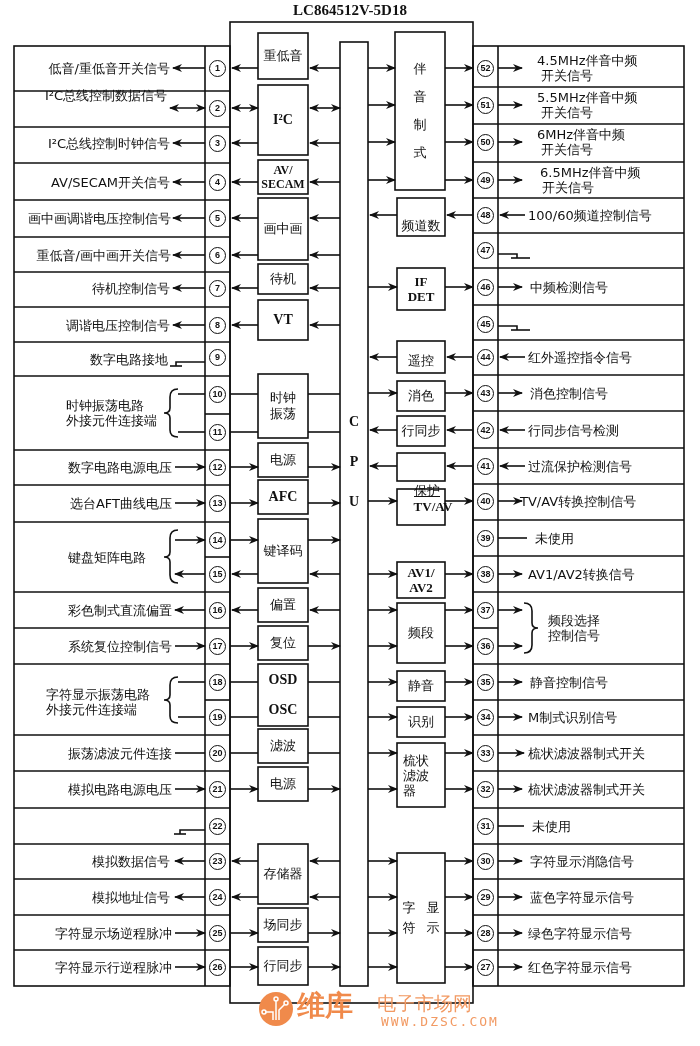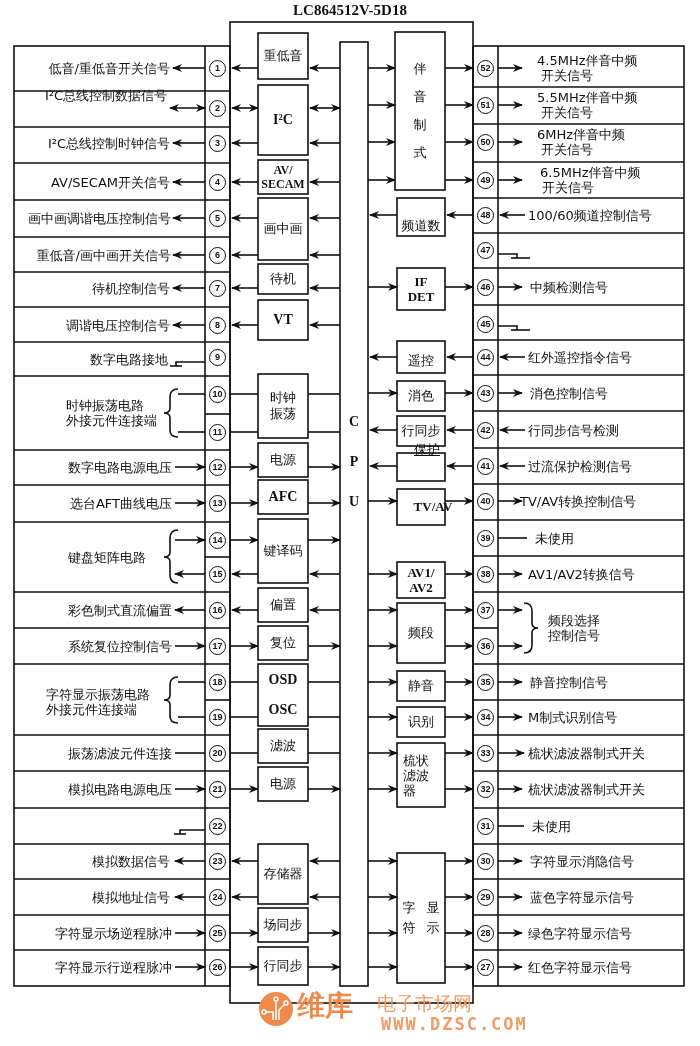--- a/index.html
+++ b/index.html
@@ -11,21 +11,21 @@
   .lbl.two{white-space:normal;}
   .pin{position:absolute;width:25px;text-align:center;font-size:13px;line-height:14px;font-family:"DejaVu Sans",sans-serif;}
   .pin span{display:inline-block;width:15px;height:15px;border:1px solid #111;border-radius:50%;font-size:9px;line-height:15px;text-align:center;font-family:"Liberation Sans",sans-serif;font-weight:bold;}
   .blk{position:absolute;display:flex;align-items:center;justify-content:center;text-align:center;font-size:13px;line-height:16px;font-family:"DejaVu Sans",sans-serif;box-sizing:border-box;}
   .blk.latin{font-family:"Liberation Serif","DejaVu Serif",serif;font-size:14px;font-weight:bold;}
   .cpu-letter{position:absolute;left:346px;width:16px;text-align:center;font-family:"Liberation Serif",serif;font-weight:bold;font-size:14px;}
   .wm{position:absolute;left:255px;top:988px;width:240px;height:58px;}
   .wm-logo{position:absolute;left:4px;top:4px;width:34px;height:34px;border-radius:50%;background:#f08a4b;}
   .wm-brand{position:absolute;left:42px;top:2px;font-size:28px;font-weight:bold;color:#f08a4b;font-family:"DejaVu Sans",sans-serif;line-height:32px;}
   .wm-sub{position:absolute;left:122px;top:4px;font-size:19px;color:#f29a63;font-family:"DejaVu Sans",sans-serif;line-height:22px;}
-  .wm-url{position:absolute;left:126px;top:26px;font-size:17px;color:#f29a63;font-weight:bold;letter-spacing:2px;font-family:"DejaVu Sans Mono",monospace;}
+  .wm-url{position:absolute;left:126px;top:26px;font-size:13px;color:#f29a63;font-weight:normal;letter-spacing:2px;font-family:"DejaVu Sans Mono",monospace;}
   .wm-slogan{position:absolute;left:-34px;top:39px;font-size:13px;color:#f29a63;letter-spacing:11px;font-family:"DejaVu Sans",sans-serif;}
 </style>
 </head>
 <body>
 
 <svg id="wires" viewBox="0 0 700 1046" xmlns="http://www.w3.org/2000/svg">
   <defs>
     <marker id="ah" markerWidth="10" markerHeight="8" refX="9" refY="4" orient="auto" markerUnits="userSpaceOnUse">
       <path d="M0,0 L10,4 L0,8 L3,4 Z" fill="#111"></path>
     </marker>
@@ -484,21 +484,21 @@
   <div>式</div>
 </div>
 <div class="blk" style="left:397px;top:198px;width:48px;height:55px;">频道数</div>
 <div class="blk latin" style="left:397px;top:268px;width:48px;height:42px;flex-direction:column;font-size:13px;line-height:15px;">
   <div>IF</div>
   <div>DET</div>
 </div>
 <div class="blk" style="left:397px;top:341px;width:48px;height:32px;padding-top:8px;">遥控</div>
 <div class="blk" style="left:397px;top:381px;width:48px;height:30px;">消色</div>
 <div class="blk" style="left:397px;top:416px;width:48px;height:30px;">行同步</div>
-<div class="blk" style="left:397px;top:436px;width:60px;height:28px;text-decoration:underline;">保护</div>
+<div class="blk" style="left:397px;top:477px;width:60px;height:28px;text-decoration:underline;">保护</div>
 <div class="blk latin" style="left:397px;top:489px;width:72px;height:36px;font-size:13px;">TV/AV</div>
 <div class="blk latin" style="left:397px;top:562px;width:48px;height:36px;flex-direction:column;font-size:13px;line-height:15px;">
   <div>AV1/</div>
   <div>AV2</div>
 </div>
 <div class="blk" style="left:397px;top:603px;width:48px;height:60px;">频段</div>
 <div class="blk" style="left:397px;top:671px;width:48px;height:30px;">静音</div>
 <div class="blk" style="left:397px;top:707px;width:48px;height:30px;">识别</div>
 <div class="blk" style="left:397px;top:743px;width:48px;height:64px;flex-direction:column;line-height:15px;align-items:flex-start;padding-left:6px;">
   <div>梳状</div>

